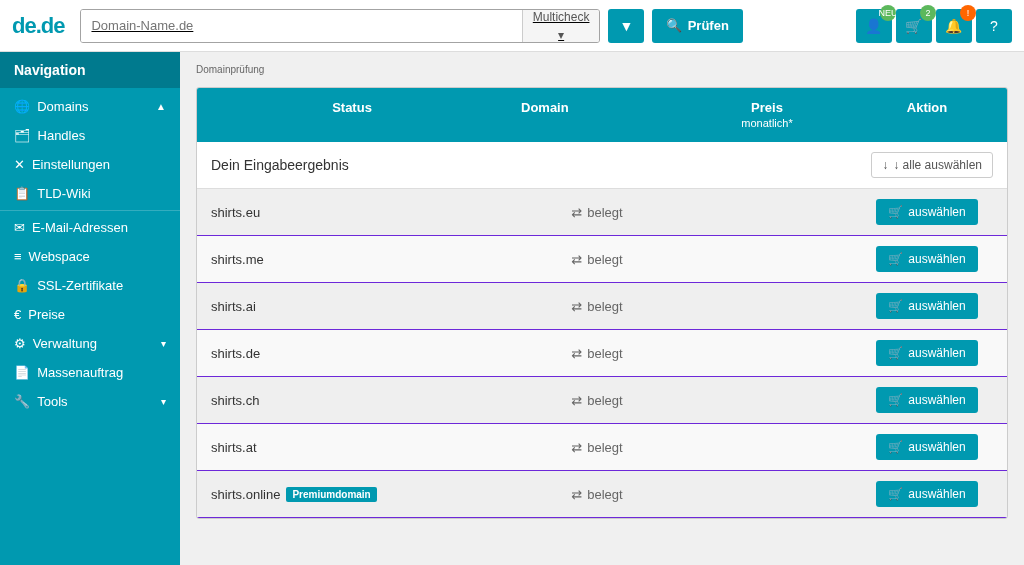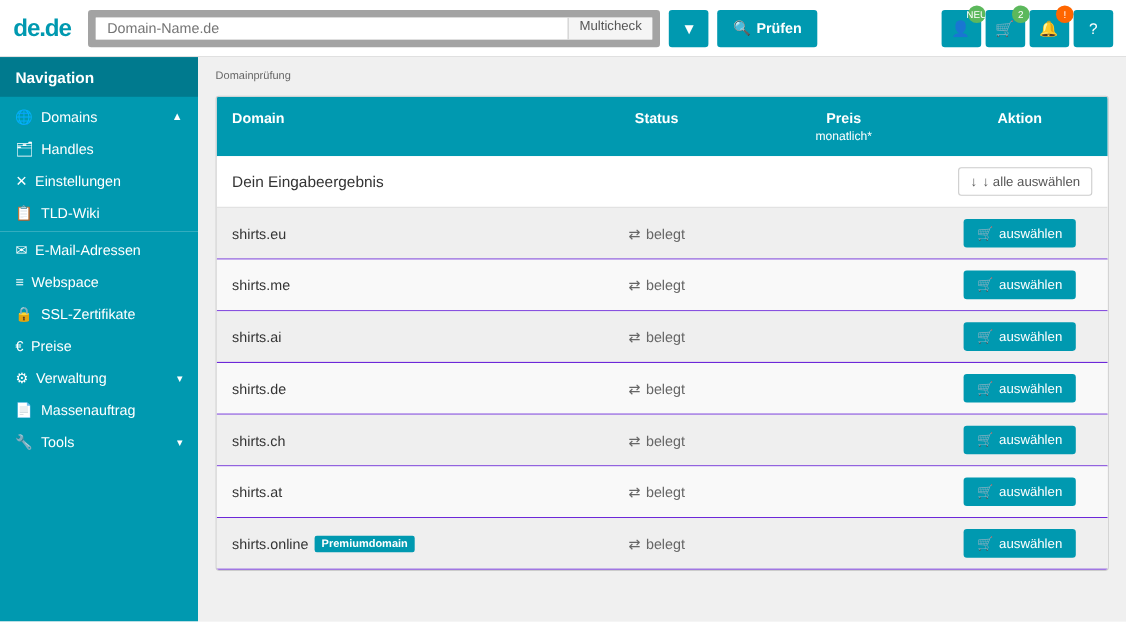--- a/index.html
+++ b/index.html
@@ -19,24 +19,25 @@
       font-size: 22px;
       font-weight: bold;
       color: #0099b0;
       margin-right: 8px;
       letter-spacing: -1px;
     }
     .search-bar {
       display: flex;
       flex: 1;
       max-width: 520px;
-      border: 7px solid #a3a3a3;
+      border: 1px solid #a3a3a3;
       border-radius: 3px;
       overflow: hidden;
       height: 34px;
+      text-decoration: underline;
     }
     .search-input {
       flex: 1;
       border: none;
       padding: 0 10px;
       font-size: 13px;
       outline: none;
       color: #999;
     }
     .multicheck-btn {
@@ -367,25 +368,25 @@
       <span class="arrow">▾</span>
     </a>
   </nav>
 
   <main class="main">
     <div class="breadcrumb">Domainprüfung</div>
 
     <div class="domain-table">
 
       <div class="table-header">
+        <div class="table-header-cell center">
+          <span>Status</span>
+        </div>
         <div class="table-header-cell">
           <span>Domain</span>
-        </div>
-        <div class="table-header-cell center">
-          <span>Status</span>
         </div>
         <div class="table-header-cell center">
           <span>Preis</span><br>
           <span class="sub">monatlich*</span>
         </div>
         <div class="table-header-cell center">
           <span>Aktion</span>
         </div>
       </div>
 

